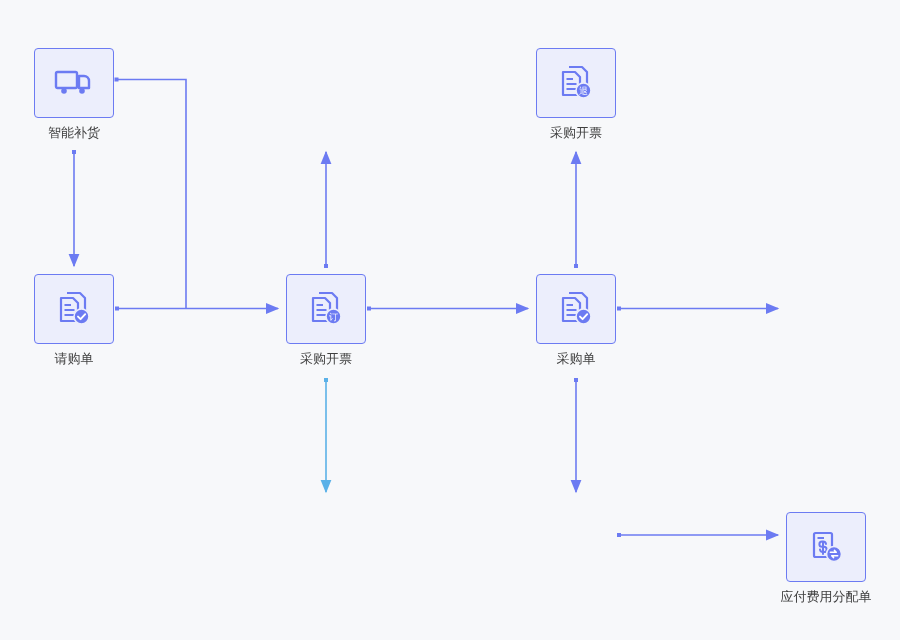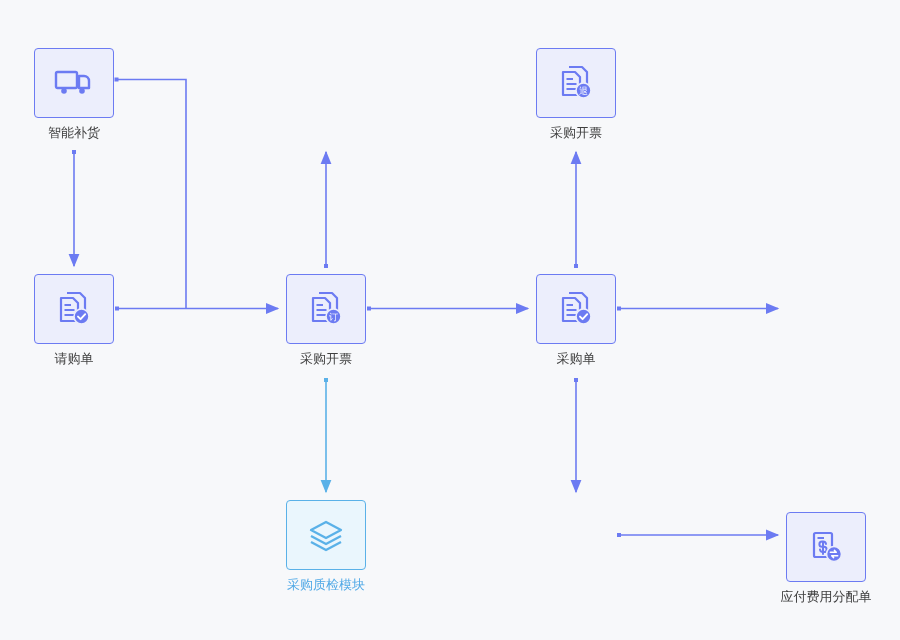--- a/index.html
+++ b/index.html
@@ -159,30 +159,20 @@
         <line x1="10.5" y1="21" x2="20.5" y2="21" stroke="#6c7bf2" stroke-width="2"></line>
         <line x1="10.5" y1="26" x2="20.5" y2="26" stroke="#6c7bf2" stroke-width="2"></line>
         <circle cx="27.5" cy="27.5" r="7.5" fill="#6c7bf2" stroke="#eceefc" stroke-width="1.6"></circle>
         <path d="M24,27.6 l2.6,2.6 l4.6,-5" fill="none" stroke="#ffffff" stroke-width="1.9" stroke-linecap="round" stroke-linejoin="round"></path>
       </svg>
     </div>
     <div class="label">采购单</div>
   </div>
 
 
-  <div class="node cyan" style="left:286px;top:500px;">
-    <div class="card">
-      <svg class="icon" width="40" height="36" viewBox="0 0 40 36">
-        <path d="M20,5 L35,13 L20,21 L5,13 Z" fill="none" stroke="#5ab1e8" stroke-width="2.3" stroke-linejoin="round"></path>
-        <path d="M5,19 L20,27 L35,19" fill="none" stroke="#5ab1e8" stroke-width="2.3" stroke-linejoin="round"></path>
-        <path d="M5,25 L20,33 L35,25" fill="none" stroke="#5ab1e8" stroke-width="2.3" stroke-linejoin="round"></path>
-      </svg>
-    </div>
-    <div class="label">采购质检模块</div>
-  </div>
 
 
   <div class="node" style="left:786px;top:500px;margin-top:12px;">
     <div class="card">
       <svg class="icon" width="40" height="40" viewBox="0 0 40 40">
         <rect x="8" y="6" width="18" height="24" rx="1.5" fill="none" stroke="#6c7bf2" stroke-width="2.2"></rect>
         <line x1="11.5" y1="11" x2="18" y2="11" stroke="#6c7bf2" stroke-width="2"></line>
         <path d="M17,15 v12" stroke="#6c7bf2" stroke-width="2" stroke-linecap="round"></path>
         <path d="M20,17 a3,3 0 0 0 -3,-2.4 h-1 a2.6,2.6 0 0 0 0,5.2 h2 a2.6,2.6 0 0 1 0,5.2 h-1 a3,3 0 0 1 -3,-2.4" fill="none" stroke="#6c7bf2" stroke-width="2" stroke-linecap="round"></path>
         <circle cx="28" cy="27" r="7.5" fill="#6c7bf2" stroke="#eceefc" stroke-width="1.6"></circle>

